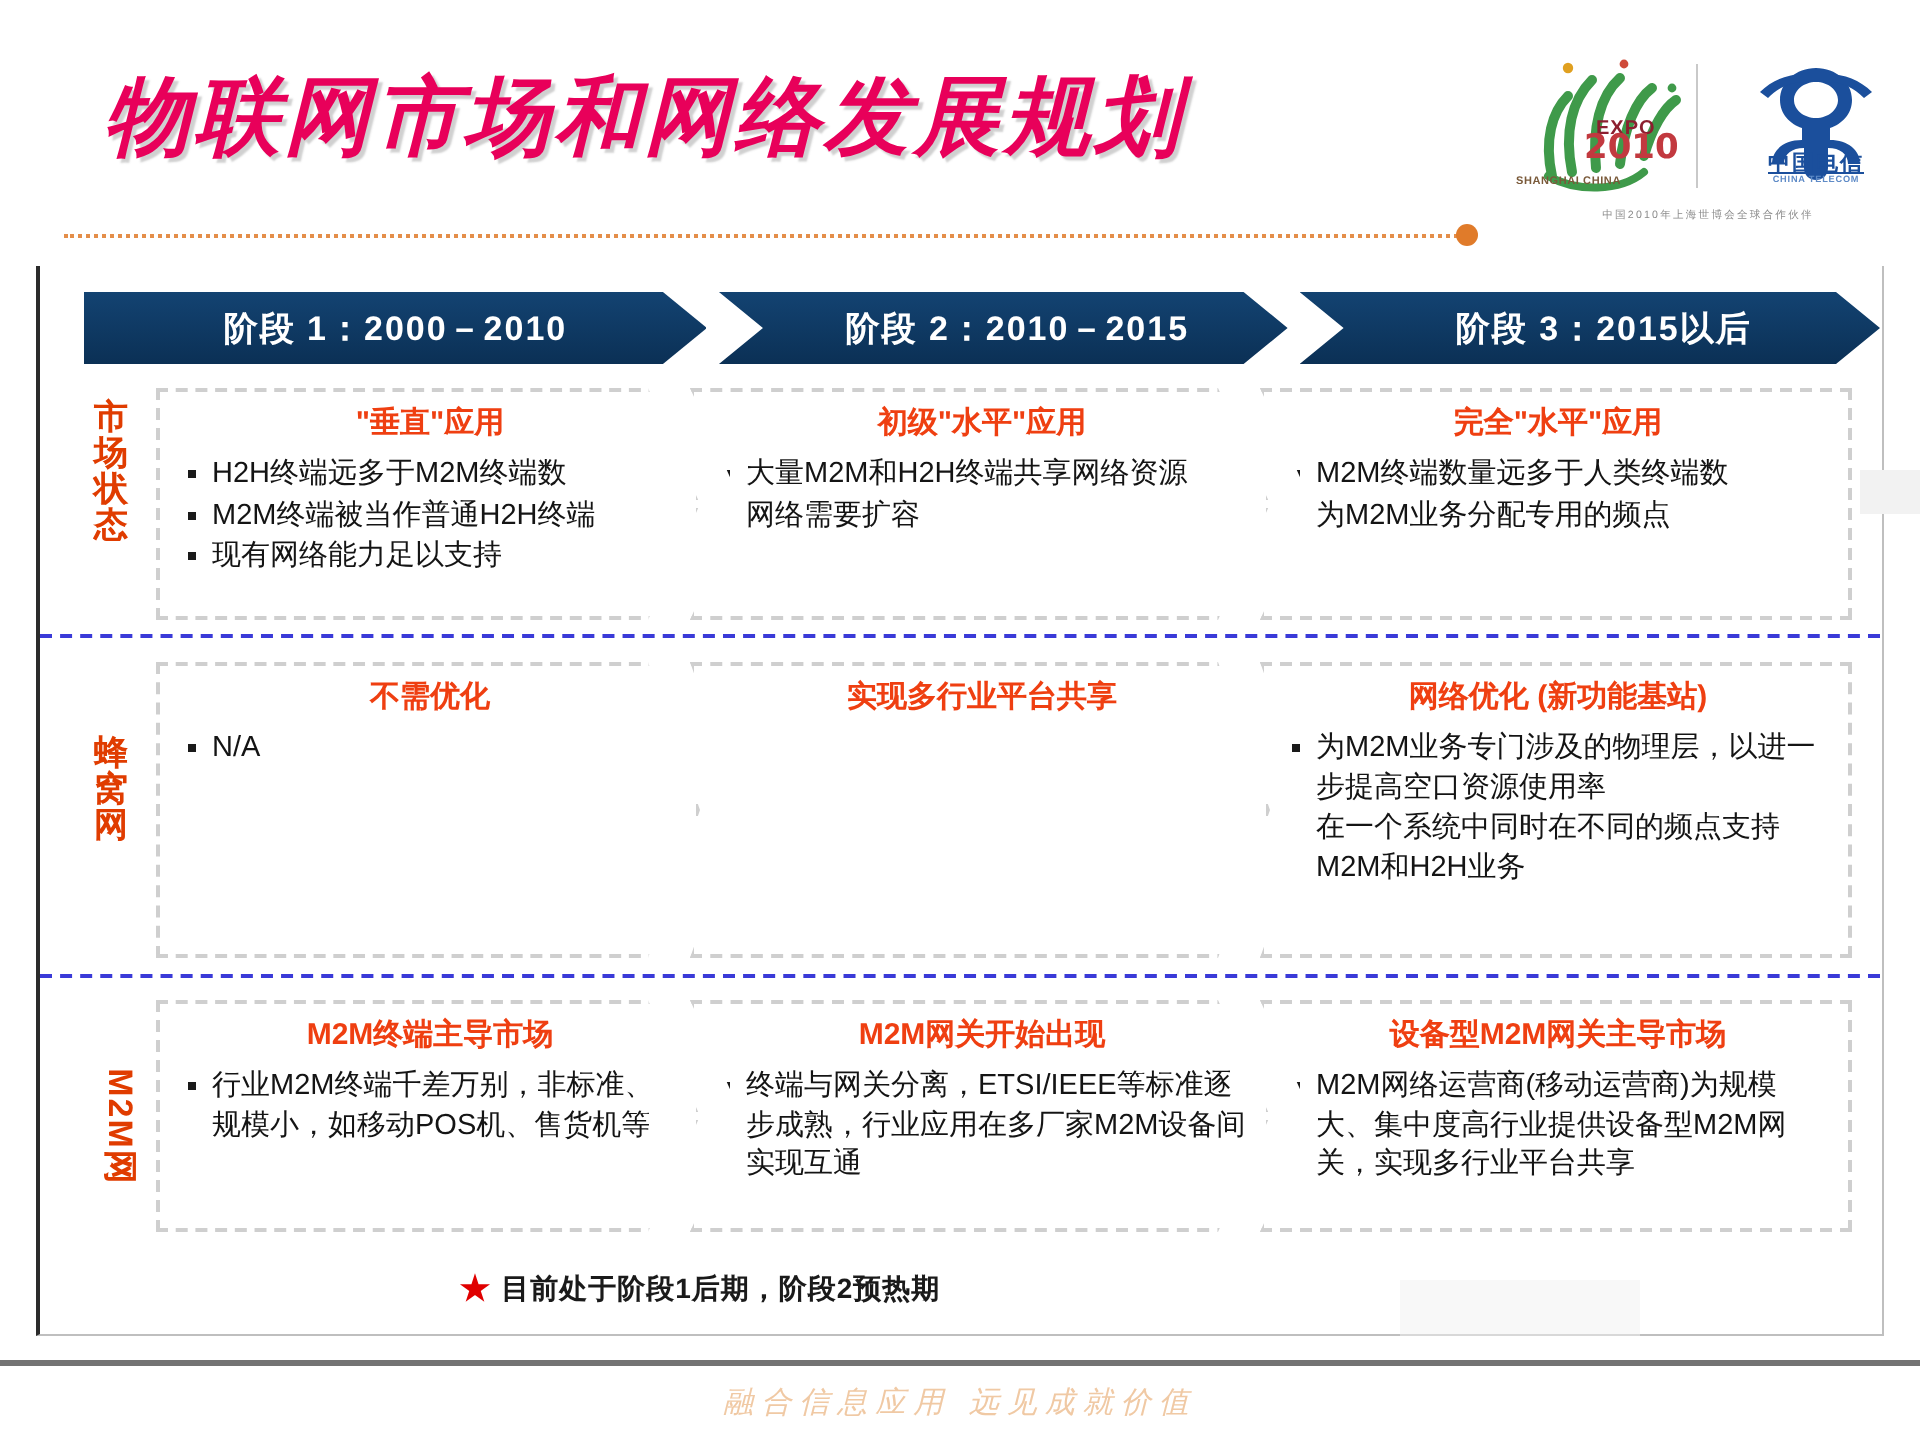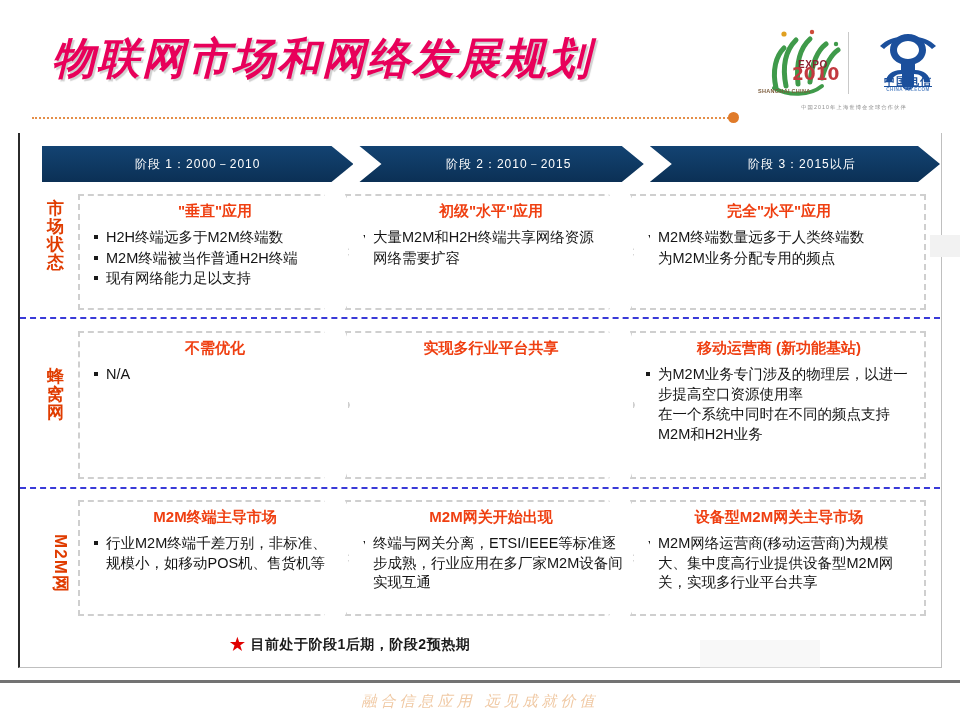--- a/index.html
+++ b/index.html
@@ -183,22 +183,22 @@
     width: 898px;
     height: 36px;
     display: flex;
   }
   .stage {
     position: relative;
     height: 36px;
     background: #0d3b66;
     background: linear-gradient(180deg, #134372 0%, #0b3055 100%);
     color: #ffffff;
-    font-size: 12px;
-    font-weight: normal;
+    font-size: 17px;
+    font-weight: bold;
     display: flex;
     align-items: center;
     justify-content: center;
     letter-spacing: 1px;
     white-space: nowrap;
   }
   .stage-1 {
     width: 318px;
     clip-path: polygon(0 0, calc(100% - 22px) 0, 100% 50%, calc(100% - 22px) 100%, 0 100%);
   }
@@ -444,21 +444,21 @@
     <ul class="bullets">
       <li>N/A</li>
     </ul>
   </div>
 
   <div class="cell pent-mid c2" style="top:331px; height:148px;">
     <div class="cell-head">实现多行业平台共享</div>
   </div>
 
   <div class="cell pent-last c3" style="top:331px; height:148px;">
-    <div class="cell-head">移动运营商 (新功能基站)</div>
+    <div class="cell-head">网络优化 (新功能基站)</div>
     <ul class="bullets">
       <li>为M2M业务专门涉及的物理层，以进一步提高空口资源使用率</li>
       <li>在一个系统中同时在不同的频点支持M2M和H2H业务</li>
     </ul>
   </div>
 
   <div class="row-label rotated rl-3">M2M网</div>
 
   <div class="cell pent-first c1" style="top:500px; height:116px;">
     <div class="cell-head">M2M终端主导市场</div>

